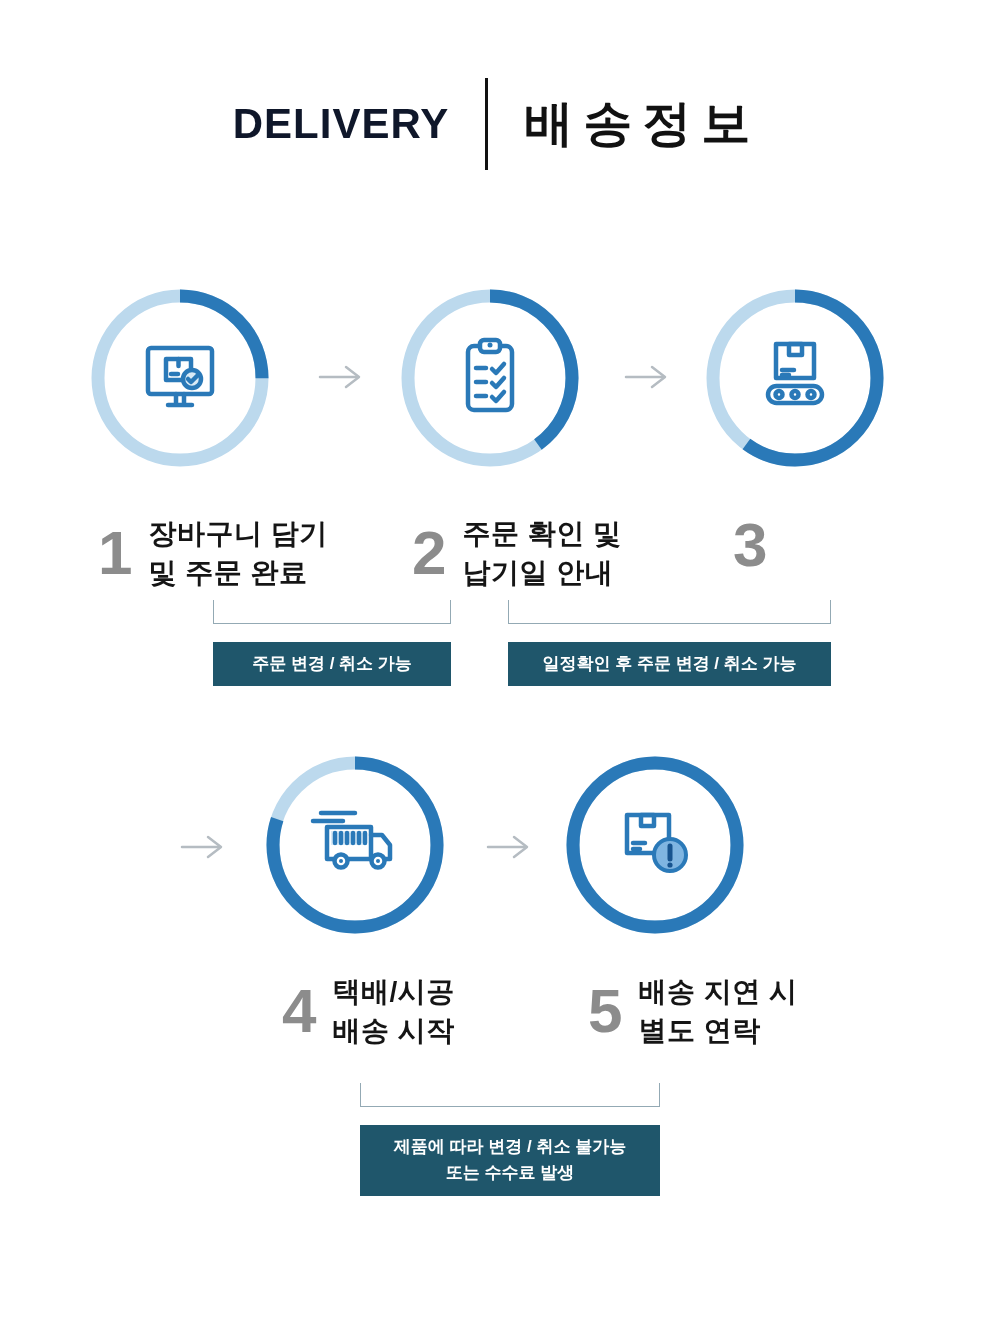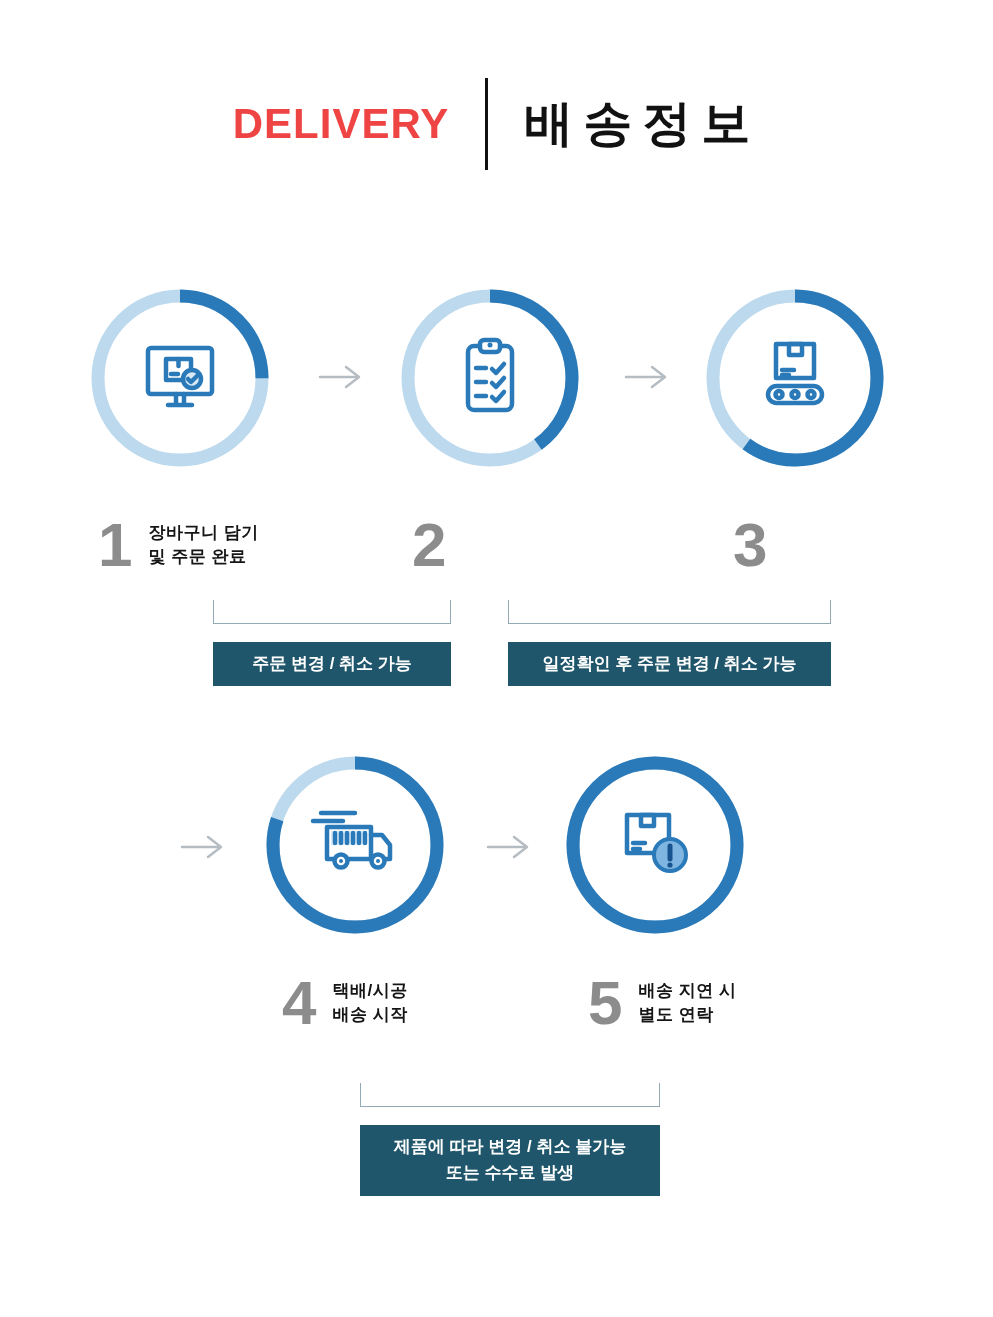--- a/index.html
+++ b/index.html
@@ -15,21 +15,21 @@
     --excl-mark:#17548f;
   }
   *{box-sizing:border-box;}
   body{margin:0;background:#fff;}
   .page{
     position:relative;width:993px;height:1317px;margin:0 auto;background:#fff;
     font-family:"Liberation Sans","DejaVu Sans",sans-serif;overflow:hidden;
   }
   
   .header{position:absolute;top:78px;left:0;width:100%;display:flex;justify-content:center;align-items:center;gap:36px;}
-  .title-en{font-size:42px;font-weight:800;color:#ef4444;text-align:center;line-height:1.3;letter-spacing:1px;}
+  .title-en{font-size:42px;font-weight:800;color:#0f172a;text-align:center;line-height:1.3;letter-spacing:1px;}
   .divider{width:3px;height:92px;background:#111;}
   .title-ko{font-size:49px;font-weight:800;color:#111;letter-spacing:10px;}
   
   .circle{position:absolute;width:180px;height:180px;}
   .circle .ring{position:absolute;left:0;top:0;}
   .circle .icon{position:absolute;left:50%;top:50%;transform:translate(-50%,-50%);}
   .ring-bg{fill:none;stroke:var(--ring-light);stroke-width:13;}
   .ring-fg{fill:none;stroke:var(--accent);stroke-width:13;}
   .st{fill:none;stroke:var(--accent);stroke-width:4.5;stroke-linecap:round;stroke-linejoin:round;}
   .fill-light{fill:var(--icon-light);}
@@ -41,21 +41,21 @@
   .c1{left:90px;top:288px}.c2{left:400px;top:288px}.c3{left:705px;top:288px}
   .c4{left:265px;top:755px}.c5{left:565px;top:755px}
   
   .arrow{position:absolute;}
   .arrow polyline,.arrow line{stroke:var(--arrow-gray);stroke-width:2.5;fill:none;stroke-linecap:round;stroke-linejoin:round;}
   .a1{left:318px;top:364px}.a2{left:624px;top:364px}
   .a3{left:180px;top:834px}.a4{left:486px;top:834px}
   
   .label{position:absolute;display:flex;align-items:center;gap:16px;}
   .num{font-size:62px;font-weight:700;color:var(--number-gray);line-height:1;}
-  .txt{font-size:17px;font-weight:700;color:var(--text-dark);line-height:1.4;letter-spacing:.5px;}
+  .txt{font-size:28px;font-weight:700;color:var(--text-dark);line-height:1.4;letter-spacing:.5px;}
   .l1{left:98px;top:514px}.l2{left:412px;top:514px}.l3{left:733px;top:514px}
   .l4{left:282px;top:972px}.l5{left:588px;top:972px}
   
   .note{position:absolute;}
   .bracket{height:24px;border-left:1.5px solid var(--bracket-gray);border-right:1.5px solid var(--bracket-gray);border-bottom:1.5px solid var(--bracket-gray);}
   .badge{margin-top:18px;background:var(--note-bg);color:#fff;text-align:center;font-size:17px;font-weight:700;padding:9px 4px;line-height:1.55;}
   .n1{left:213px;top:600px;width:238px}.n2{left:508px;top:600px;width:323px}.n3{left:360px;top:1083px;width:300px}
 </style>
 </head>
 <body>
@@ -131,20 +131,24 @@
 
   <div class="label l1">
     <span class="num">1</span>
     <span class="txt">
       <span>장바구니 담기</span><br>
       <span>및 주문 완료</span>
     </span>
   </div>
   <div class="label l2">
     <span class="num">2</span>
+    <span class="txt">
+      <span>주문 확인 및</span><br>
+      <span>납기일 안내</span>
+    </span>
   </div>
   <div class="label l3">
     <span class="num">3</span>
   </div>
 
   <div class="note n1">
     <div class="bracket"></div>
     <div class="badge">
       <span>주문 변경 / 취소 가능</span>
     </div>

